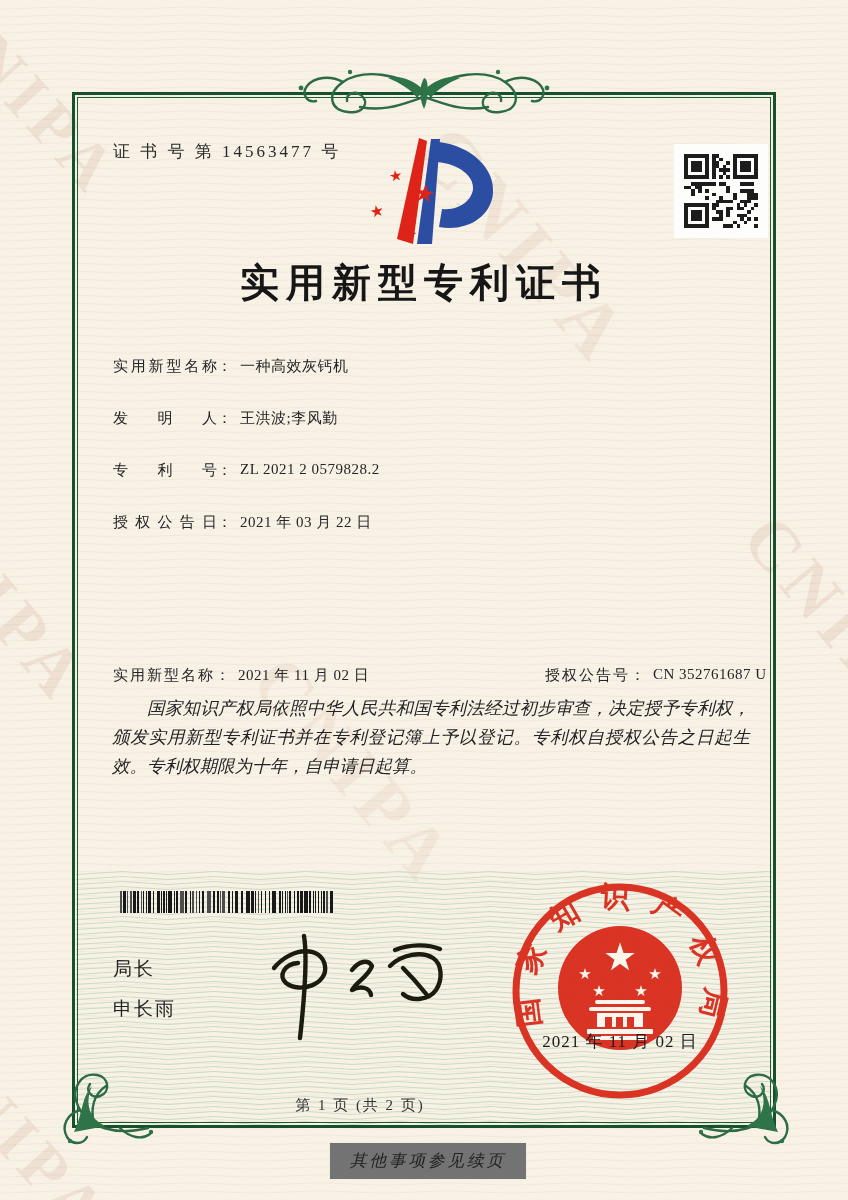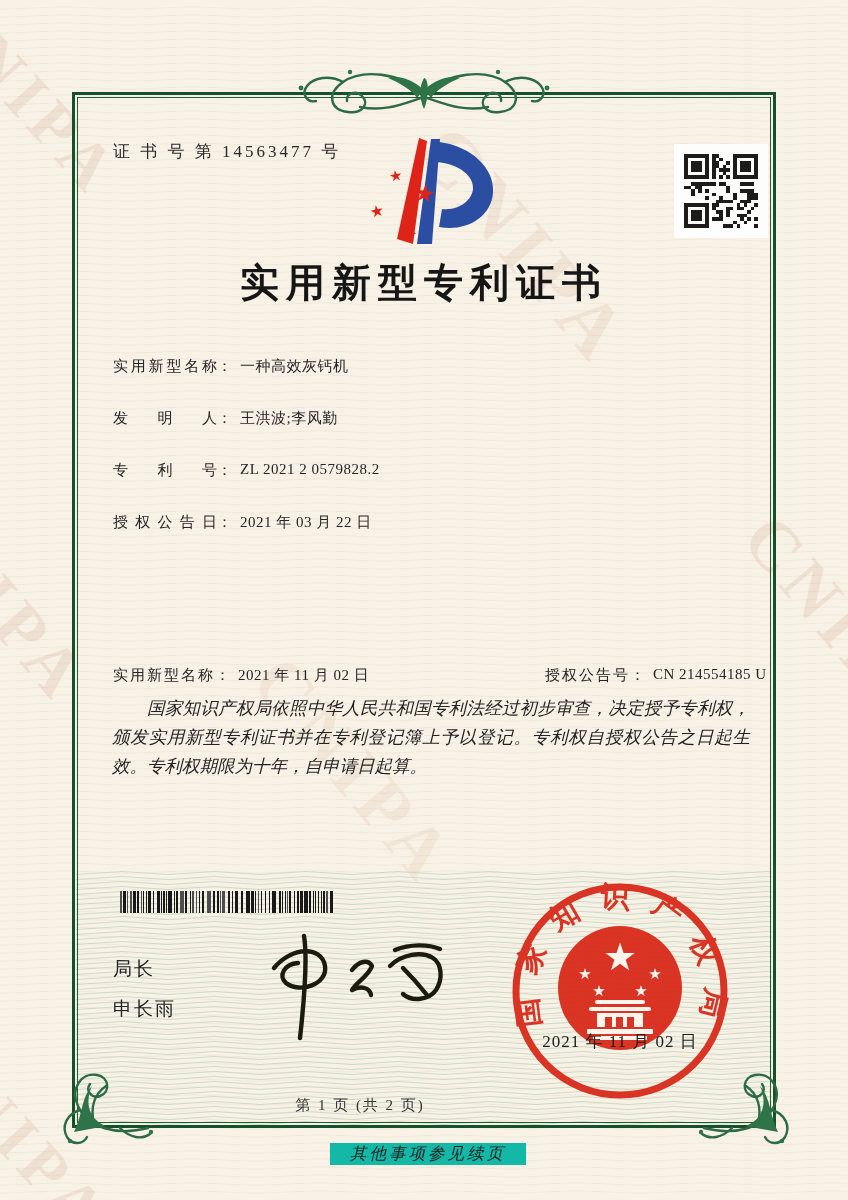--- a/index.html
+++ b/index.html
@@ -58,21 +58,21 @@
   .signature{position:absolute;left:240px;top:930px;}
 
   .seal{position:absolute;left:505px;top:876px;z-index:4;mix-blend-mode:multiply;opacity:.95;}
   .seal-ring-text{font-family:"Liberation Serif","DejaVu Serif",serif;font-weight:bold;font-size:29px;
                   letter-spacing:20px;fill:#d8291a;}
   .seal-date{position:absolute;left:505px;top:1030px;width:230px;text-align:center;z-index:5;
              font-size:17px;letter-spacing:1px;color:#1c1c1c;white-space:nowrap;}
 
   .page-footer{position:absolute;left:72px;top:1096px;width:576px;text-align:center;font-size:15px;
                letter-spacing:2px;color:#333;z-index:4;}
-  .cont-note{position:absolute;left:330px;top:1143px;z-index:4;background:#14b8a6;padding:0 20px;
+  .cont-note{position:absolute;left:330px;top:1143px;z-index:4;background:#737373;padding:7px 20px;
              font-size:16.5px;font-style:italic;letter-spacing:3px;color:#222;
              box-shadow:0 0 0 1px rgba(0,0,0,0.02);}
 </style>
 </head>
 <body>
 
 <div class="page">
 
   <svg class="waves-page" id="wavesPage" width="848" height="1200" viewBox="0 0 848 1200">
       <path d="M-32 8 q 32 2.5 64 0 t 64 0 t 64 0 t 64 0 t 64 0 t 64 0 t 64 0 t 64 0 t 64 0 t 64 0 t 64 0 t 64 0 t 64 0 t 64 0 t 64 0 t 64 0M-32 16 q 32 2.5 64 0 t 64 0 t 64 0 t 64 0 t 64 0 t 64 0 t 64 0 t 64 0 t 64 0 t 64 0 t 64 0 t 64 0 t 64 0 t 64 0 t 64 0 t 64 0M-32 24 q 32 2.5 64 0 t 64 0 t 64 0 t 64 0 t 64 0 t 64 0 t 64 0 t 64 0 t 64 0 t 64 0 t 64 0 t 64 0 t 64 0 t 64 0 t 64 0 t 64 0M-32 32 q 32 2.5 64 0 t 64 0 t 64 0 t 64 0 t 64 0 t 64 0 t 64 0 t 64 0 t 64 0 t 64 0 t 64 0 t 64 0 t 64 0 t 64 0 t 64 0 t 64 0M-32 40 q 32 2.5 64 0 t 64 0 t 64 0 t 64 0 t 64 0 t 64 0 t 64 0 t 64 0 t 64 0 t 64 0 t 64 0 t 64 0 t 64 0 t 64 0 t 64 0 t 64 0M-32 48 q 32 2.5 64 0 t 64 0 t 64 0 t 64 0 t 64 0 t 64 0 t 64 0 t 64 0 t 64 0 t 64 0 t 64 0 t 64 0 t 64 0 t 64 0 t 64 0 t 64 0M-32 56 q 32 2.5 64 0 t 64 0 t 64 0 t 64 0 t 64 0 t 64 0 t 64 0 t 64 0 t 64 0 t 64 0 t 64 0 t 64 0 t 64 0 t 64 0 t 64 0 t 64 0M-32 64 q 32 2.5 64 0 t 64 0 t 64 0 t 64 0 t 64 0 t 64 0 t 64 0 t 64 0 t 64 0 t 64 0 t 64 0 t 64 0 t 64 0 t 64 0 t 64 0 t 64 0M-32 72 q 32 2.5 64 0 t 64 0 t 64 0 t 64 0 t 64 0 t 64 0 t 64 0 t 64 0 t 64 0 t 64 0 t 64 0 t 64 0 t 64 0 t 64 0 t 64 0 t 64 0M-32 80 q 32 2.5 64 0 t 64 0 t 64 0 t 64 0 t 64 0 t 64 0 t 64 0 t 64 0 t 64 0 t 64 0 t 64 0 t 64 0 t 64 0 t 64 0 t 64 0 t 64 0M-32 88 q 32 2.5 64 0 t 64 0 t 64 0 t 64 0 t 64 0 t 64 0 t 64 0 t 64 0 t 64 0 t 64 0 t 64 0 t 64 0 t 64 0 t 64 0 t 64 0 t 64 0M-32 96 q 32 2.5 64 0 t 64 0 t 64 0 t 64 0 t 64 0 t 64 0 t 64 0 t 64 0 t 64 0 t 64 0 t 64 0 t 64 0 t 64 0 t 64 0 t 64 0 t 64 0M-32 104 q 32 2.5 64 0 t 64 0 t 64 0 t 64 0 t 64 0 t 64 0 t 64 0 t 64 0 t 64 0 t 64 0 t 64 0 t 64 0 t 64 0 t 64 0 t 64 0 t 64 0M-32 112 q 32 2.5 64 0 t 64 0 t 64 0 t 64 0 t 64 0 t 64 0 t 64 0 t 64 0 t 64 0 t 64 0 t 64 0 t 64 0 t 64 0 t 64 0 t 64 0 t 64 0M-32 120 q 32 2.5 64 0 t 64 0 t 64 0 t 64 0 t 64 0 t 64 0 t 64 0 t 64 0 t 64 0 t 64 0 t 64 0 t 64 0 t 64 0 t 64 0 t 64 0 t 64 0M-32 128 q 32 2.5 64 0 t 64 0 t 64 0 t 64 0 t 64 0 t 64 0 t 64 0 t 64 0 t 64 0 t 64 0 t 64 0 t 64 0 t 64 0 t 64 0 t 64 0 t 64 0M-32 136 q 32 2.5 64 0 t 64 0 t 64 0 t 64 0 t 64 0 t 64 0 t 64 0 t 64 0 t 64 0 t 64 0 t 64 0 t 64 0 t 64 0 t 64 0 t 64 0 t 64 0M-32 144 q 32 2.5 64 0 t 64 0 t 64 0 t 64 0 t 64 0 t 64 0 t 64 0 t 64 0 t 64 0 t 64 0 t 64 0 t 64 0 t 64 0 t 64 0 t 64 0 t 64 0M-32 152 q 32 2.5 64 0 t 64 0 t 64 0 t 64 0 t 64 0 t 64 0 t 64 0 t 64 0 t 64 0 t 64 0 t 64 0 t 64 0 t 64 0 t 64 0 t 64 0 t 64 0M-32 160 q 32 2.5 64 0 t 64 0 t 64 0 t 64 0 t 64 0 t 64 0 t 64 0 t 64 0 t 64 0 t 64 0 t 64 0 t 64 0 t 64 0 t 64 0 t 64 0 t 64 0M-32 168 q 32 2.5 64 0 t 64 0 t 64 0 t 64 0 t 64 0 t 64 0 t 64 0 t 64 0 t 64 0 t 64 0 t 64 0 t 64 0 t 64 0 t 64 0 t 64 0 t 64 0M-32 176 q 32 2.5 64 0 t 64 0 t 64 0 t 64 0 t 64 0 t 64 0 t 64 0 t 64 0 t 64 0 t 64 0 t 64 0 t 64 0 t 64 0 t 64 0 t 64 0 t 64 0M-32 184 q 32 2.5 64 0 t 64 0 t 64 0 t 64 0 t 64 0 t 64 0 t 64 0 t 64 0 t 64 0 t 64 0 t 64 0 t 64 0 t 64 0 t 64 0 t 64 0 t 64 0M-32 192 q 32 2.5 64 0 t 64 0 t 64 0 t 64 0 t 64 0 t 64 0 t 64 0 t 64 0 t 64 0 t 64 0 t 64 0 t 64 0 t 64 0 t 64 0 t 64 0 t 64 0M-32 200 q 32 2.5 64 0 t 64 0 t 64 0 t 64 0 t 64 0 t 64 0 t 64 0 t 64 0 t 64 0 t 64 0 t 64 0 t 64 0 t 64 0 t 64 0 t 64 0 t 64 0M-32 208 q 32 2.5 64 0 t 64 0 t 64 0 t 64 0 t 64 0 t 64 0 t 64 0 t 64 0 t 64 0 t 64 0 t 64 0 t 64 0 t 64 0 t 64 0 t 64 0 t 64 0M-32 216 q 32 2.5 64 0 t 64 0 t 64 0 t 64 0 t 64 0 t 64 0 t 64 0 t 64 0 t 64 0 t 64 0 t 64 0 t 64 0 t 64 0 t 64 0 t 64 0 t 64 0M-32 224 q 32 2.5 64 0 t 64 0 t 64 0 t 64 0 t 64 0 t 64 0 t 64 0 t 64 0 t 64 0 t 64 0 t 64 0 t 64 0 t 64 0 t 64 0 t 64 0 t 64 0M-32 232 q 32 2.5 64 0 t 64 0 t 64 0 t 64 0 t 64 0 t 64 0 t 64 0 t 64 0 t 64 0 t 64 0 t 64 0 t 64 0 t 64 0 t 64 0 t 64 0 t 64 0M-32 240 q 32 2.5 64 0 t 64 0 t 64 0 t 64 0 t 64 0 t 64 0 t 64 0 t 64 0 t 64 0 t 64 0 t 64 0 t 64 0 t 64 0 t 64 0 t 64 0 t 64 0M-32 248 q 32 2.5 64 0 t 64 0 t 64 0 t 64 0 t 64 0 t 64 0 t 64 0 t 64 0 t 64 0 t 64 0 t 64 0 t 64 0 t 64 0 t 64 0 t 64 0 t 64 0M-32 256 q 32 2.5 64 0 t 64 0 t 64 0 t 64 0 t 64 0 t 64 0 t 64 0 t 64 0 t 64 0 t 64 0 t 64 0 t 64 0 t 64 0 t 64 0 t 64 0 t 64 0M-32 264 q 32 2.5 64 0 t 64 0 t 64 0 t 64 0 t 64 0 t 64 0 t 64 0 t 64 0 t 64 0 t 64 0 t 64 0 t 64 0 t 64 0 t 64 0 t 64 0 t 64 0M-32 272 q 32 2.5 64 0 t 64 0 t 64 0 t 64 0 t 64 0 t 64 0 t 64 0 t 64 0 t 64 0 t 64 0 t 64 0 t 64 0 t 64 0 t 64 0 t 64 0 t 64 0M-32 280 q 32 2.5 64 0 t 64 0 t 64 0 t 64 0 t 64 0 t 64 0 t 64 0 t 64 0 t 64 0 t 64 0 t 64 0 t 64 0 t 64 0 t 64 0 t 64 0 t 64 0M-32 288 q 32 2.5 64 0 t 64 0 t 64 0 t 64 0 t 64 0 t 64 0 t 64 0 t 64 0 t 64 0 t 64 0 t 64 0 t 64 0 t 64 0 t 64 0 t 64 0 t 64 0M-32 296 q 32 2.5 64 0 t 64 0 t 64 0 t 64 0 t 64 0 t 64 0 t 64 0 t 64 0 t 64 0 t 64 0 t 64 0 t 64 0 t 64 0 t 64 0 t 64 0 t 64 0M-32 304 q 32 2.5 64 0 t 64 0 t 64 0 t 64 0 t 64 0 t 64 0 t 64 0 t 64 0 t 64 0 t 64 0 t 64 0 t 64 0 t 64 0 t 64 0 t 64 0 t 64 0M-32 312 q 32 2.5 64 0 t 64 0 t 64 0 t 64 0 t 64 0 t 64 0 t 64 0 t 64 0 t 64 0 t 64 0 t 64 0 t 64 0 t 64 0 t 64 0 t 64 0 t 64 0M-32 320 q 32 2.5 64 0 t 64 0 t 64 0 t 64 0 t 64 0 t 64 0 t 64 0 t 64 0 t 64 0 t 64 0 t 64 0 t 64 0 t 64 0 t 64 0 t 64 0 t 64 0M-32 328 q 32 2.5 64 0 t 64 0 t 64 0 t 64 0 t 64 0 t 64 0 t 64 0 t 64 0 t 64 0 t 64 0 t 64 0 t 64 0 t 64 0 t 64 0 t 64 0 t 64 0M-32 336 q 32 2.5 64 0 t 64 0 t 64 0 t 64 0 t 64 0 t 64 0 t 64 0 t 64 0 t 64 0 t 64 0 t 64 0 t 64 0 t 64 0 t 64 0 t 64 0 t 64 0M-32 344 q 32 2.5 64 0 t 64 0 t 64 0 t 64 0 t 64 0 t 64 0 t 64 0 t 64 0 t 64 0 t 64 0 t 64 0 t 64 0 t 64 0 t 64 0 t 64 0 t 64 0M-32 352 q 32 2.5 64 0 t 64 0 t 64 0 t 64 0 t 64 0 t 64 0 t 64 0 t 64 0 t 64 0 t 64 0 t 64 0 t 64 0 t 64 0 t 64 0 t 64 0 t 64 0M-32 360 q 32 2.5 64 0 t 64 0 t 64 0 t 64 0 t 64 0 t 64 0 t 64 0 t 64 0 t 64 0 t 64 0 t 64 0 t 64 0 t 64 0 t 64 0 t 64 0 t 64 0M-32 368 q 32 2.5 64 0 t 64 0 t 64 0 t 64 0 t 64 0 t 64 0 t 64 0 t 64 0 t 64 0 t 64 0 t 64 0 t 64 0 t 64 0 t 64 0 t 64 0 t 64 0M-32 376 q 32 2.5 64 0 t 64 0 t 64 0 t 64 0 t 64 0 t 64 0 t 64 0 t 64 0 t 64 0 t 64 0 t 64 0 t 64 0 t 64 0 t 64 0 t 64 0 t 64 0M-32 384 q 32 2.5 64 0 t 64 0 t 64 0 t 64 0 t 64 0 t 64 0 t 64 0 t 64 0 t 64 0 t 64 0 t 64 0 t 64 0 t 64 0 t 64 0 t 64 0 t 64 0M-32 392 q 32 2.5 64 0 t 64 0 t 64 0 t 64 0 t 64 0 t 64 0 t 64 0 t 64 0 t 64 0 t 64 0 t 64 0 t 64 0 t 64 0 t 64 0 t 64 0 t 64 0M-32 400 q 32 2.5 64 0 t 64 0 t 64 0 t 64 0 t 64 0 t 64 0 t 64 0 t 64 0 t 64 0 t 64 0 t 64 0 t 64 0 t 64 0 t 64 0 t 64 0 t 64 0M-32 408 q 32 2.5 64 0 t 64 0 t 64 0 t 64 0 t 64 0 t 64 0 t 64 0 t 64 0 t 64 0 t 64 0 t 64 0 t 64 0 t 64 0 t 64 0 t 64 0 t 64 0M-32 416 q 32 2.5 64 0 t 64 0 t 64 0 t 64 0 t 64 0 t 64 0 t 64 0 t 64 0 t 64 0 t 64 0 t 64 0 t 64 0 t 64 0 t 64 0 t 64 0 t 64 0M-32 424 q 32 2.5 64 0 t 64 0 t 64 0 t 64 0 t 64 0 t 64 0 t 64 0 t 64 0 t 64 0 t 64 0 t 64 0 t 64 0 t 64 0 t 64 0 t 64 0 t 64 0M-32 432 q 32 2.5 64 0 t 64 0 t 64 0 t 64 0 t 64 0 t 64 0 t 64 0 t 64 0 t 64 0 t 64 0 t 64 0 t 64 0 t 64 0 t 64 0 t 64 0 t 64 0M-32 440 q 32 2.5 64 0 t 64 0 t 64 0 t 64 0 t 64 0 t 64 0 t 64 0 t 64 0 t 64 0 t 64 0 t 64 0 t 64 0 t 64 0 t 64 0 t 64 0 t 64 0M-32 448 q 32 2.5 64 0 t 64 0 t 64 0 t 64 0 t 64 0 t 64 0 t 64 0 t 64 0 t 64 0 t 64 0 t 64 0 t 64 0 t 64 0 t 64 0 t 64 0 t 64 0M-32 456 q 32 2.5 64 0 t 64 0 t 64 0 t 64 0 t 64 0 t 64 0 t 64 0 t 64 0 t 64 0 t 64 0 t 64 0 t 64 0 t 64 0 t 64 0 t 64 0 t 64 0M-32 464 q 32 2.5 64 0 t 64 0 t 64 0 t 64 0 t 64 0 t 64 0 t 64 0 t 64 0 t 64 0 t 64 0 t 64 0 t 64 0 t 64 0 t 64 0 t 64 0 t 64 0M-32 472 q 32 2.5 64 0 t 64 0 t 64 0 t 64 0 t 64 0 t 64 0 t 64 0 t 64 0 t 64 0 t 64 0 t 64 0 t 64 0 t 64 0 t 64 0 t 64 0 t 64 0M-32 480 q 32 2.5 64 0 t 64 0 t 64 0 t 64 0 t 64 0 t 64 0 t 64 0 t 64 0 t 64 0 t 64 0 t 64 0 t 64 0 t 64 0 t 64 0 t 64 0 t 64 0M-32 488 q 32 2.5 64 0 t 64 0 t 64 0 t 64 0 t 64 0 t 64 0 t 64 0 t 64 0 t 64 0 t 64 0 t 64 0 t 64 0 t 64 0 t 64 0 t 64 0 t 64 0M-32 496 q 32 2.5 64 0 t 64 0 t 64 0 t 64 0 t 64 0 t 64 0 t 64 0 t 64 0 t 64 0 t 64 0 t 64 0 t 64 0 t 64 0 t 64 0 t 64 0 t 64 0M-32 504 q 32 2.5 64 0 t 64 0 t 64 0 t 64 0 t 64 0 t 64 0 t 64 0 t 64 0 t 64 0 t 64 0 t 64 0 t 64 0 t 64 0 t 64 0 t 64 0 t 64 0M-32 512 q 32 2.5 64 0 t 64 0 t 64 0 t 64 0 t 64 0 t 64 0 t 64 0 t 64 0 t 64 0 t 64 0 t 64 0 t 64 0 t 64 0 t 64 0 t 64 0 t 64 0M-32 520 q 32 2.5 64 0 t 64 0 t 64 0 t 64 0 t 64 0 t 64 0 t 64 0 t 64 0 t 64 0 t 64 0 t 64 0 t 64 0 t 64 0 t 64 0 t 64 0 t 64 0M-32 528 q 32 2.5 64 0 t 64 0 t 64 0 t 64 0 t 64 0 t 64 0 t 64 0 t 64 0 t 64 0 t 64 0 t 64 0 t 64 0 t 64 0 t 64 0 t 64 0 t 64 0M-32 536 q 32 2.5 64 0 t 64 0 t 64 0 t 64 0 t 64 0 t 64 0 t 64 0 t 64 0 t 64 0 t 64 0 t 64 0 t 64 0 t 64 0 t 64 0 t 64 0 t 64 0M-32 544 q 32 2.5 64 0 t 64 0 t 64 0 t 64 0 t 64 0 t 64 0 t 64 0 t 64 0 t 64 0 t 64 0 t 64 0 t 64 0 t 64 0 t 64 0 t 64 0 t 64 0M-32 552 q 32 2.5 64 0 t 64 0 t 64 0 t 64 0 t 64 0 t 64 0 t 64 0 t 64 0 t 64 0 t 64 0 t 64 0 t 64 0 t 64 0 t 64 0 t 64 0 t 64 0M-32 560 q 32 2.5 64 0 t 64 0 t 64 0 t 64 0 t 64 0 t 64 0 t 64 0 t 64 0 t 64 0 t 64 0 t 64 0 t 64 0 t 64 0 t 64 0 t 64 0 t 64 0M-32 568 q 32 2.5 64 0 t 64 0 t 64 0 t 64 0 t 64 0 t 64 0 t 64 0 t 64 0 t 64 0 t 64 0 t 64 0 t 64 0 t 64 0 t 64 0 t 64 0 t 64 0M-32 576 q 32 2.5 64 0 t 64 0 t 64 0 t 64 0 t 64 0 t 64 0 t 64 0 t 64 0 t 64 0 t 64 0 t 64 0 t 64 0 t 64 0 t 64 0 t 64 0 t 64 0M-32 584 q 32 2.5 64 0 t 64 0 t 64 0 t 64 0 t 64 0 t 64 0 t 64 0 t 64 0 t 64 0 t 64 0 t 64 0 t 64 0 t 64 0 t 64 0 t 64 0 t 64 0M-32 592 q 32 2.5 64 0 t 64 0 t 64 0 t 64 0 t 64 0 t 64 0 t 64 0 t 64 0 t 64 0 t 64 0 t 64 0 t 64 0 t 64 0 t 64 0 t 64 0 t 64 0M-32 600 q 32 2.5 64 0 t 64 0 t 64 0 t 64 0 t 64 0 t 64 0 t 64 0 t 64 0 t 64 0 t 64 0 t 64 0 t 64 0 t 64 0 t 64 0 t 64 0 t 64 0M-32 608 q 32 2.5 64 0 t 64 0 t 64 0 t 64 0 t 64 0 t 64 0 t 64 0 t 64 0 t 64 0 t 64 0 t 64 0 t 64 0 t 64 0 t 64 0 t 64 0 t 64 0M-32 616 q 32 2.5 64 0 t 64 0 t 64 0 t 64 0 t 64 0 t 64 0 t 64 0 t 64 0 t 64 0 t 64 0 t 64 0 t 64 0 t 64 0 t 64 0 t 64 0 t 64 0M-32 624 q 32 2.5 64 0 t 64 0 t 64 0 t 64 0 t 64 0 t 64 0 t 64 0 t 64 0 t 64 0 t 64 0 t 64 0 t 64 0 t 64 0 t 64 0 t 64 0 t 64 0M-32 632 q 32 2.5 64 0 t 64 0 t 64 0 t 64 0 t 64 0 t 64 0 t 64 0 t 64 0 t 64 0 t 64 0 t 64 0 t 64 0 t 64 0 t 64 0 t 64 0 t 64 0M-32 640 q 32 2.5 64 0 t 64 0 t 64 0 t 64 0 t 64 0 t 64 0 t 64 0 t 64 0 t 64 0 t 64 0 t 64 0 t 64 0 t 64 0 t 64 0 t 64 0 t 64 0M-32 648 q 32 2.5 64 0 t 64 0 t 64 0 t 64 0 t 64 0 t 64 0 t 64 0 t 64 0 t 64 0 t 64 0 t 64 0 t 64 0 t 64 0 t 64 0 t 64 0 t 64 0M-32 656 q 32 2.5 64 0 t 64 0 t 64 0 t 64 0 t 64 0 t 64 0 t 64 0 t 64 0 t 64 0 t 64 0 t 64 0 t 64 0 t 64 0 t 64 0 t 64 0 t 64 0M-32 664 q 32 2.5 64 0 t 64 0 t 64 0 t 64 0 t 64 0 t 64 0 t 64 0 t 64 0 t 64 0 t 64 0 t 64 0 t 64 0 t 64 0 t 64 0 t 64 0 t 64 0M-32 672 q 32 2.5 64 0 t 64 0 t 64 0 t 64 0 t 64 0 t 64 0 t 64 0 t 64 0 t 64 0 t 64 0 t 64 0 t 64 0 t 64 0 t 64 0 t 64 0 t 64 0M-32 680 q 32 2.5 64 0 t 64 0 t 64 0 t 64 0 t 64 0 t 64 0 t 64 0 t 64 0 t 64 0 t 64 0 t 64 0 t 64 0 t 64 0 t 64 0 t 64 0 t 64 0M-32 688 q 32 2.5 64 0 t 64 0 t 64 0 t 64 0 t 64 0 t 64 0 t 64 0 t 64 0 t 64 0 t 64 0 t 64 0 t 64 0 t 64 0 t 64 0 t 64 0 t 64 0M-32 696 q 32 2.5 64 0 t 64 0 t 64 0 t 64 0 t 64 0 t 64 0 t 64 0 t 64 0 t 64 0 t 64 0 t 64 0 t 64 0 t 64 0 t 64 0 t 64 0 t 64 0M-32 704 q 32 2.5 64 0 t 64 0 t 64 0 t 64 0 t 64 0 t 64 0 t 64 0 t 64 0 t 64 0 t 64 0 t 64 0 t 64 0 t 64 0 t 64 0 t 64 0 t 64 0M-32 712 q 32 2.5 64 0 t 64 0 t 64 0 t 64 0 t 64 0 t 64 0 t 64 0 t 64 0 t 64 0 t 64 0 t 64 0 t 64 0 t 64 0 t 64 0 t 64 0 t 64 0M-32 720 q 32 2.5 64 0 t 64 0 t 64 0 t 64 0 t 64 0 t 64 0 t 64 0 t 64 0 t 64 0 t 64 0 t 64 0 t 64 0 t 64 0 t 64 0 t 64 0 t 64 0M-32 728 q 32 2.5 64 0 t 64 0 t 64 0 t 64 0 t 64 0 t 64 0 t 64 0 t 64 0 t 64 0 t 64 0 t 64 0 t 64 0 t 64 0 t 64 0 t 64 0 t 64 0M-32 736 q 32 2.5 64 0 t 64 0 t 64 0 t 64 0 t 64 0 t 64 0 t 64 0 t 64 0 t 64 0 t 64 0 t 64 0 t 64 0 t 64 0 t 64 0 t 64 0 t 64 0M-32 744 q 32 2.5 64 0 t 64 0 t 64 0 t 64 0 t 64 0 t 64 0 t 64 0 t 64 0 t 64 0 t 64 0 t 64 0 t 64 0 t 64 0 t 64 0 t 64 0 t 64 0M-32 752 q 32 2.5 64 0 t 64 0 t 64 0 t 64 0 t 64 0 t 64 0 t 64 0 t 64 0 t 64 0 t 64 0 t 64 0 t 64 0 t 64 0 t 64 0 t 64 0 t 64 0M-32 760 q 32 2.5 64 0 t 64 0 t 64 0 t 64 0 t 64 0 t 64 0 t 64 0 t 64 0 t 64 0 t 64 0 t 64 0 t 64 0 t 64 0 t 64 0 t 64 0 t 64 0M-32 768 q 32 2.5 64 0 t 64 0 t 64 0 t 64 0 t 64 0 t 64 0 t 64 0 t 64 0 t 64 0 t 64 0 t 64 0 t 64 0 t 64 0 t 64 0 t 64 0 t 64 0M-32 776 q 32 2.5 64 0 t 64 0 t 64 0 t 64 0 t 64 0 t 64 0 t 64 0 t 64 0 t 64 0 t 64 0 t 64 0 t 64 0 t 64 0 t 64 0 t 64 0 t 64 0M-32 784 q 32 2.5 64 0 t 64 0 t 64 0 t 64 0 t 64 0 t 64 0 t 64 0 t 64 0 t 64 0 t 64 0 t 64 0 t 64 0 t 64 0 t 64 0 t 64 0 t 64 0M-32 792 q 32 2.5 64 0 t 64 0 t 64 0 t 64 0 t 64 0 t 64 0 t 64 0 t 64 0 t 64 0 t 64 0 t 64 0 t 64 0 t 64 0 t 64 0 t 64 0 t 64 0M-32 800 q 32 2.5 64 0 t 64 0 t 64 0 t 64 0 t 64 0 t 64 0 t 64 0 t 64 0 t 64 0 t 64 0 t 64 0 t 64 0 t 64 0 t 64 0 t 64 0 t 64 0M-32 808 q 32 2.5 64 0 t 64 0 t 64 0 t 64 0 t 64 0 t 64 0 t 64 0 t 64 0 t 64 0 t 64 0 t 64 0 t 64 0 t 64 0 t 64 0 t 64 0 t 64 0M-32 816 q 32 2.5 64 0 t 64 0 t 64 0 t 64 0 t 64 0 t 64 0 t 64 0 t 64 0 t 64 0 t 64 0 t 64 0 t 64 0 t 64 0 t 64 0 t 64 0 t 64 0M-32 824 q 32 2.5 64 0 t 64 0 t 64 0 t 64 0 t 64 0 t 64 0 t 64 0 t 64 0 t 64 0 t 64 0 t 64 0 t 64 0 t 64 0 t 64 0 t 64 0 t 64 0M-32 832 q 32 2.5 64 0 t 64 0 t 64 0 t 64 0 t 64 0 t 64 0 t 64 0 t 64 0 t 64 0 t 64 0 t 64 0 t 64 0 t 64 0 t 64 0 t 64 0 t 64 0M-32 840 q 32 2.5 64 0 t 64 0 t 64 0 t 64 0 t 64 0 t 64 0 t 64 0 t 64 0 t 64 0 t 64 0 t 64 0 t 64 0 t 64 0 t 64 0 t 64 0 t 64 0M-32 848 q 32 2.5 64 0 t 64 0 t 64 0 t 64 0 t 64 0 t 64 0 t 64 0 t 64 0 t 64 0 t 64 0 t 64 0 t 64 0 t 64 0 t 64 0 t 64 0 t 64 0M-32 856 q 32 2.5 64 0 t 64 0 t 64 0 t 64 0 t 64 0 t 64 0 t 64 0 t 64 0 t 64 0 t 64 0 t 64 0 t 64 0 t 64 0 t 64 0 t 64 0 t 64 0M-32 864 q 32 2.5 64 0 t 64 0 t 64 0 t 64 0 t 64 0 t 64 0 t 64 0 t 64 0 t 64 0 t 64 0 t 64 0 t 64 0 t 64 0 t 64 0 t 64 0 t 64 0M-32 872 q 32 2.5 64 0 t 64 0 t 64 0 t 64 0 t 64 0 t 64 0 t 64 0 t 64 0 t 64 0 t 64 0 t 64 0 t 64 0 t 64 0 t 64 0 t 64 0 t 64 0M-32 880 q 32 2.5 64 0 t 64 0 t 64 0 t 64 0 t 64 0 t 64 0 t 64 0 t 64 0 t 64 0 t 64 0 t 64 0 t 64 0 t 64 0 t 64 0 t 64 0 t 64 0M-32 888 q 32 2.5 64 0 t 64 0 t 64 0 t 64 0 t 64 0 t 64 0 t 64 0 t 64 0 t 64 0 t 64 0 t 64 0 t 64 0 t 64 0 t 64 0 t 64 0 t 64 0M-32 896 q 32 2.5 64 0 t 64 0 t 64 0 t 64 0 t 64 0 t 64 0 t 64 0 t 64 0 t 64 0 t 64 0 t 64 0 t 64 0 t 64 0 t 64 0 t 64 0 t 64 0M-32 904 q 32 2.5 64 0 t 64 0 t 64 0 t 64 0 t 64 0 t 64 0 t 64 0 t 64 0 t 64 0 t 64 0 t 64 0 t 64 0 t 64 0 t 64 0 t 64 0 t 64 0M-32 912 q 32 2.5 64 0 t 64 0 t 64 0 t 64 0 t 64 0 t 64 0 t 64 0 t 64 0 t 64 0 t 64 0 t 64 0 t 64 0 t 64 0 t 64 0 t 64 0 t 64 0M-32 920 q 32 2.5 64 0 t 64 0 t 64 0 t 64 0 t 64 0 t 64 0 t 64 0 t 64 0 t 64 0 t 64 0 t 64 0 t 64 0 t 64 0 t 64 0 t 64 0 t 64 0M-32 928 q 32 2.5 64 0 t 64 0 t 64 0 t 64 0 t 64 0 t 64 0 t 64 0 t 64 0 t 64 0 t 64 0 t 64 0 t 64 0 t 64 0 t 64 0 t 64 0 t 64 0M-32 936 q 32 2.5 64 0 t 64 0 t 64 0 t 64 0 t 64 0 t 64 0 t 64 0 t 64 0 t 64 0 t 64 0 t 64 0 t 64 0 t 64 0 t 64 0 t 64 0 t 64 0M-32 944 q 32 2.5 64 0 t 64 0 t 64 0 t 64 0 t 64 0 t 64 0 t 64 0 t 64 0 t 64 0 t 64 0 t 64 0 t 64 0 t 64 0 t 64 0 t 64 0 t 64 0M-32 952 q 32 2.5 64 0 t 64 0 t 64 0 t 64 0 t 64 0 t 64 0 t 64 0 t 64 0 t 64 0 t 64 0 t 64 0 t 64 0 t 64 0 t 64 0 t 64 0 t 64 0M-32 960 q 32 2.5 64 0 t 64 0 t 64 0 t 64 0 t 64 0 t 64 0 t 64 0 t 64 0 t 64 0 t 64 0 t 64 0 t 64 0 t 64 0 t 64 0 t 64 0 t 64 0M-32 968 q 32 2.5 64 0 t 64 0 t 64 0 t 64 0 t 64 0 t 64 0 t 64 0 t 64 0 t 64 0 t 64 0 t 64 0 t 64 0 t 64 0 t 64 0 t 64 0 t 64 0M-32 976 q 32 2.5 64 0 t 64 0 t 64 0 t 64 0 t 64 0 t 64 0 t 64 0 t 64 0 t 64 0 t 64 0 t 64 0 t 64 0 t 64 0 t 64 0 t 64 0 t 64 0M-32 984 q 32 2.5 64 0 t 64 0 t 64 0 t 64 0 t 64 0 t 64 0 t 64 0 t 64 0 t 64 0 t 64 0 t 64 0 t 64 0 t 64 0 t 64 0 t 64 0 t 64 0M-32 992 q 32 2.5 64 0 t 64 0 t 64 0 t 64 0 t 64 0 t 64 0 t 64 0 t 64 0 t 64 0 t 64 0 t 64 0 t 64 0 t 64 0 t 64 0 t 64 0 t 64 0M-32 1000 q 32 2.5 64 0 t 64 0 t 64 0 t 64 0 t 64 0 t 64 0 t 64 0 t 64 0 t 64 0 t 64 0 t 64 0 t 64 0 t 64 0 t 64 0 t 64 0 t 64 0M-32 1008 q 32 2.5 64 0 t 64 0 t 64 0 t 64 0 t 64 0 t 64 0 t 64 0 t 64 0 t 64 0 t 64 0 t 64 0 t 64 0 t 64 0 t 64 0 t 64 0 t 64 0M-32 1016 q 32 2.5 64 0 t 64 0 t 64 0 t 64 0 t 64 0 t 64 0 t 64 0 t 64 0 t 64 0 t 64 0 t 64 0 t 64 0 t 64 0 t 64 0 t 64 0 t 64 0M-32 1024 q 32 2.5 64 0 t 64 0 t 64 0 t 64 0 t 64 0 t 64 0 t 64 0 t 64 0 t 64 0 t 64 0 t 64 0 t 64 0 t 64 0 t 64 0 t 64 0 t 64 0M-32 1032 q 32 2.5 64 0 t 64 0 t 64 0 t 64 0 t 64 0 t 64 0 t 64 0 t 64 0 t 64 0 t 64 0 t 64 0 t 64 0 t 64 0 t 64 0 t 64 0 t 64 0M-32 1040 q 32 2.5 64 0 t 64 0 t 64 0 t 64 0 t 64 0 t 64 0 t 64 0 t 64 0 t 64 0 t 64 0 t 64 0 t 64 0 t 64 0 t 64 0 t 64 0 t 64 0M-32 1048 q 32 2.5 64 0 t 64 0 t 64 0 t 64 0 t 64 0 t 64 0 t 64 0 t 64 0 t 64 0 t 64 0 t 64 0 t 64 0 t 64 0 t 64 0 t 64 0 t 64 0M-32 1056 q 32 2.5 64 0 t 64 0 t 64 0 t 64 0 t 64 0 t 64 0 t 64 0 t 64 0 t 64 0 t 64 0 t 64 0 t 64 0 t 64 0 t 64 0 t 64 0 t 64 0M-32 1064 q 32 2.5 64 0 t 64 0 t 64 0 t 64 0 t 64 0 t 64 0 t 64 0 t 64 0 t 64 0 t 64 0 t 64 0 t 64 0 t 64 0 t 64 0 t 64 0 t 64 0M-32 1072 q 32 2.5 64 0 t 64 0 t 64 0 t 64 0 t 64 0 t 64 0 t 64 0 t 64 0 t 64 0 t 64 0 t 64 0 t 64 0 t 64 0 t 64 0 t 64 0 t 64 0M-32 1080 q 32 2.5 64 0 t 64 0 t 64 0 t 64 0 t 64 0 t 64 0 t 64 0 t 64 0 t 64 0 t 64 0 t 64 0 t 64 0 t 64 0 t 64 0 t 64 0 t 64 0M-32 1088 q 32 2.5 64 0 t 64 0 t 64 0 t 64 0 t 64 0 t 64 0 t 64 0 t 64 0 t 64 0 t 64 0 t 64 0 t 64 0 t 64 0 t 64 0 t 64 0 t 64 0M-32 1096 q 32 2.5 64 0 t 64 0 t 64 0 t 64 0 t 64 0 t 64 0 t 64 0 t 64 0 t 64 0 t 64 0 t 64 0 t 64 0 t 64 0 t 64 0 t 64 0 t 64 0M-32 1104 q 32 2.5 64 0 t 64 0 t 64 0 t 64 0 t 64 0 t 64 0 t 64 0 t 64 0 t 64 0 t 64 0 t 64 0 t 64 0 t 64 0 t 64 0 t 64 0 t 64 0M-32 1112 q 32 2.5 64 0 t 64 0 t 64 0 t 64 0 t 64 0 t 64 0 t 64 0 t 64 0 t 64 0 t 64 0 t 64 0 t 64 0 t 64 0 t 64 0 t 64 0 t 64 0M-32 1120 q 32 2.5 64 0 t 64 0 t 64 0 t 64 0 t 64 0 t 64 0 t 64 0 t 64 0 t 64 0 t 64 0 t 64 0 t 64 0 t 64 0 t 64 0 t 64 0 t 64 0M-32 1128 q 32 2.5 64 0 t 64 0 t 64 0 t 64 0 t 64 0 t 64 0 t 64 0 t 64 0 t 64 0 t 64 0 t 64 0 t 64 0 t 64 0 t 64 0 t 64 0 t 64 0M-32 1136 q 32 2.5 64 0 t 64 0 t 64 0 t 64 0 t 64 0 t 64 0 t 64 0 t 64 0 t 64 0 t 64 0 t 64 0 t 64 0 t 64 0 t 64 0 t 64 0 t 64 0M-32 1144 q 32 2.5 64 0 t 64 0 t 64 0 t 64 0 t 64 0 t 64 0 t 64 0 t 64 0 t 64 0 t 64 0 t 64 0 t 64 0 t 64 0 t 64 0 t 64 0 t 64 0M-32 1152 q 32 2.5 64 0 t 64 0 t 64 0 t 64 0 t 64 0 t 64 0 t 64 0 t 64 0 t 64 0 t 64 0 t 64 0 t 64 0 t 64 0 t 64 0 t 64 0 t 64 0M-32 1160 q 32 2.5 64 0 t 64 0 t 64 0 t 64 0 t 64 0 t 64 0 t 64 0 t 64 0 t 64 0 t 64 0 t 64 0 t 64 0 t 64 0 t 64 0 t 64 0 t 64 0M-32 1168 q 32 2.5 64 0 t 64 0 t 64 0 t 64 0 t 64 0 t 64 0 t 64 0 t 64 0 t 64 0 t 64 0 t 64 0 t 64 0 t 64 0 t 64 0 t 64 0 t 64 0M-32 1176 q 32 2.5 64 0 t 64 0 t 64 0 t 64 0 t 64 0 t 64 0 t 64 0 t 64 0 t 64 0 t 64 0 t 64 0 t 64 0 t 64 0 t 64 0 t 64 0 t 64 0M-32 1184 q 32 2.5 64 0 t 64 0 t 64 0 t 64 0 t 64 0 t 64 0 t 64 0 t 64 0 t 64 0 t 64 0 t 64 0 t 64 0 t 64 0 t 64 0 t 64 0 t 64 0M-32 1192 q 32 2.5 64 0 t 64 0 t 64 0 t 64 0 t 64 0 t 64 0 t 64 0 t 64 0 t 64 0 t 64 0 t 64 0 t 64 0 t 64 0 t 64 0 t 64 0 t 64 0" fill="none" stroke="#e6d8c8" stroke-width="0.8"></path>
@@ -371,21 +371,21 @@
     </div>
     <div class="field" style="top:461px">
       <span class="f-label">专利号</span><span class="f-colon">：</span><span class="f-value">ZL 2021 2 0579828.2</span>
     </div>
     <div class="field" style="top:513px">
       <span class="f-label">授权公告日</span><span class="f-colon">：</span><span class="f-value">2021 年 03 月 22 日</span>
     </div>
     <div class="field" style="top:666px">
       <span class="g-label">实用新型名称</span><span>：</span><span class="f-value">2021 年 11 月 02 日</span>
       <span class="grant2">
-        <span class="g-label">授权公告号</span><span>：</span><span class="f-value">CN 214554185 U</span>
+        <span class="g-label">授权公告号</span><span>：</span><span class="f-value">CN 352761687 U</span>
       </span>
     </div>
 
     <div class="body-text">
       <p>国家知识产权局依照中华人民共和国专利法经过初步审查，决定授予专利权，颁发实用新型专利证书并在专利登记簿上予以登记。专利权自授权公告之日起生效。专利权期限为十年，自申请日起算。</p>
     </div>
 
     <div class="barcode" id="barcode">
         <i style="width: 2px; margin-right: 1px; background: rgb(77, 77, 77);"></i>
         <i style="width: 3px; margin-right: 1px; background: rgb(24, 24, 24);"></i>

